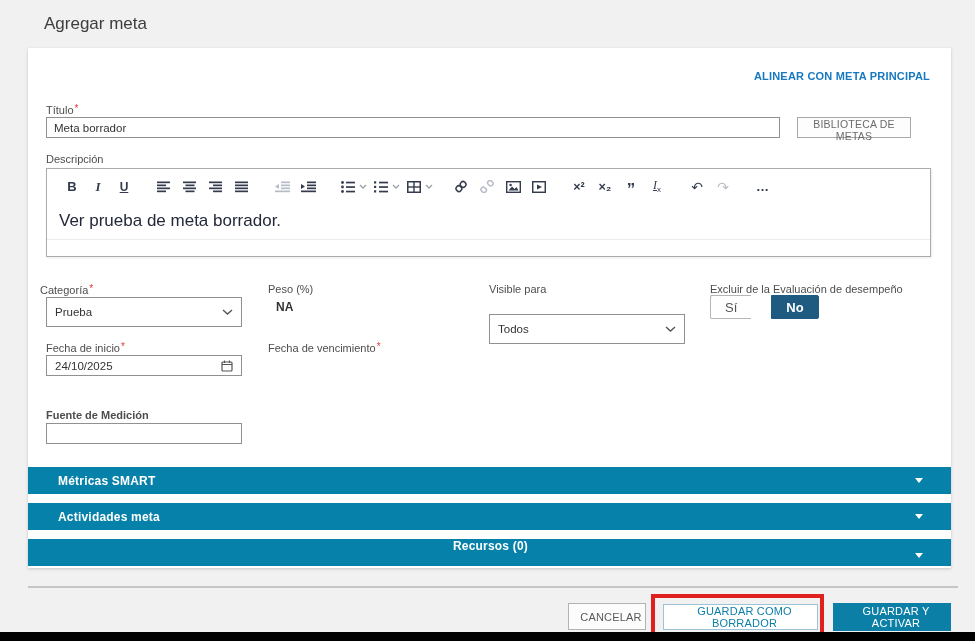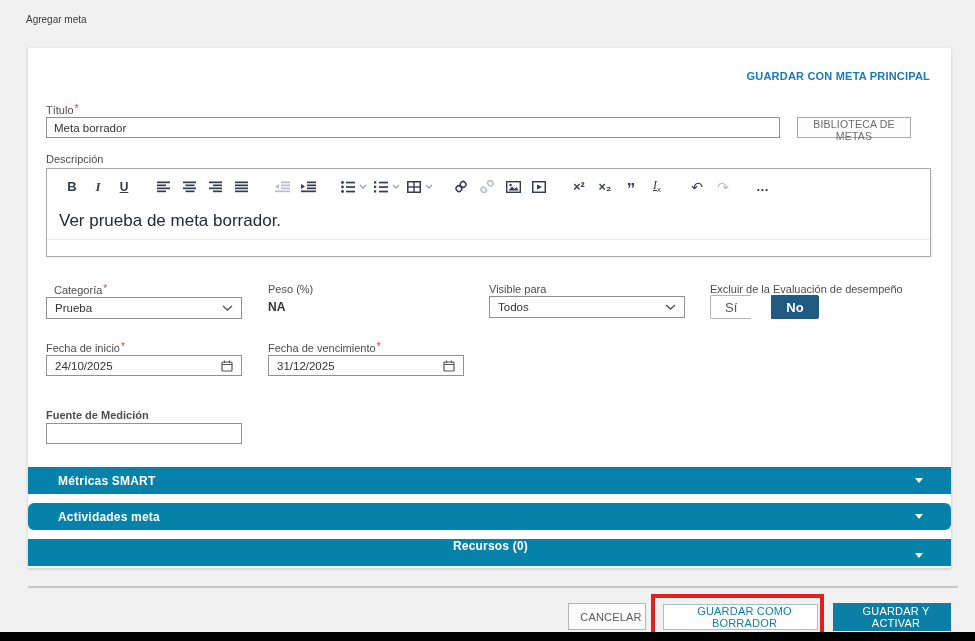--- a/index.html
+++ b/index.html
@@ -4,21 +4,21 @@
 <style>
   * { box-sizing: border-box; margin: 0; padding: 0; }
   html,body { width: 975px; height: 641px; }
   body {
     font-family: "Liberation Sans", sans-serif;
     background: #f1f1f1;
     position: relative;
     overflow: hidden;
     color: #333;
   }
-  .page-title { position:absolute; left:26px; top:14px; font-size:10px; color:#3d3d3d; }
+  .page-title { position:absolute; left:44px; top:14px; font-size:17px; color:#3d3d3d; }
 
   .card {
     position:absolute; left:28px; top:48px; width:923px; height:520px;
     background:#fff; box-shadow:0 1px 3px rgba(0,0,0,.18);
   }
   .align-link {
     position:absolute; top:22px; right:21px;
     font-size:11px; font-weight:bold; color:#1779c0; cursor:pointer; letter-spacing:.2px;
   }
   .lbl { position:absolute; font-size:11px; color:#4d4d4d; white-space:nowrap; }
@@ -49,21 +49,21 @@
   .tb-btn.grp { margin-left:18px; }
   .tb-btn.muted { color:#b6bcc6; cursor:default; }
   .tb-btn svg { display:block; }
   .tb-caret { margin:0 1px 0 -2px; display:inline-flex; align-items:center; cursor:pointer; }
   .editor-content {
     height:36px; padding:7px 12px; font-size:17px; color:#24293a; border-bottom:1px solid #ececec;
   }
   .editor-footer { height:15px; }
 
   .select-box {
-    position:absolute; width:196px; height:22px; border:1px solid #919191; background:#fff;
+    position:absolute; width:196px; height:30px; border:1px solid #919191; background:#fff;
     display:flex; align-items:center; padding:0 8px; font-size:11.5px; color:#333; cursor:pointer;
   }
   .select-box .chev { margin-left:auto; display:flex; }
   .date-box {
     position:absolute; width:196px; height:21px; border:1px solid #919191; background:#fff;
     display:flex; align-items:center; padding:0 8px; font-size:11.5px; color:#333;
   }
   .date-box .cal { margin-left:auto; display:flex; cursor:pointer; }
   .plain-value { position:absolute; font-size:12px; font-weight:bold; color:#333; }
 
@@ -101,21 +101,21 @@
   }
   .bottom-bar { position:absolute; left:0; top:632px; width:975px; height:9px; background:#000; }
 </style>
 </head>
 <body>
 
 <div class="page-title">Agregar meta</div>
 
 <div class="card">
 
-  <span class="align-link">GUARDAR CON META PRINCIPAL</span>
+  <span class="align-link">ALINEAR CON META PRINCIPAL</span>
 
   <span class="lbl" style="left:18px; top:55px;">
     <span>Título</span><span class="star">*</span>
   </span>
   <input class="txt-input titulo-input" value="Meta borrador" style="">
 
   <button class="btn-library">BIBLIOTECA DE METAS</button>
 
   <span class="lbl" style="left:18px; top:105px;">Descripción</span>
 
@@ -270,37 +270,37 @@
           <span style="font-size:14px">↷</span>
         </span>
         <span class="tb-btn grp">
           <b style="font-size:13px;letter-spacing:1px">…</b>
         </span>
       </div>
     <div class="editor-content">Ver prueba de meta borrador.</div>
     <div class="editor-footer"></div>
   </div>
 
-  <span class="lbl" style="left:26px; top:235px;">
+  <span class="lbl" style="left:12px; top:235px;">
     <span>Categoría</span><span class="star">*</span>
   </span>
   <div class="select-box" style="left:18px; top:249px;">
     <span>Prueba</span>
     <span class="chev">
       <svg width="11" height="6" viewBox="0 0 11 6">
           <polyline points="1,1 5.5,5 10,1" fill="none" stroke="#555" stroke-width="1.4"></polyline>
         </svg>
     </span>
   </div>
 
   <span class="lbl" style="left:240px; top:235px;">Peso (%)</span>
-  <span class="plain-value" style="left:240px; top:252px;">NA</span>
+  <span class="plain-value" style="left:248px; top:252px;">NA</span>
 
   <span class="lbl" style="left:461px; top:235px;">Visible para</span>
-  <div class="select-box" style="left:461px; top:248px;">
+  <div class="select-box" style="left:461px; top:266px;">
     <span>Todos</span>
     <span class="chev">
       <svg width="11" height="6" viewBox="0 0 11 6">
           <polyline points="1,1 5.5,5 10,1" fill="none" stroke="#555" stroke-width="1.4"></polyline>
         </svg>
     </span>
   </div>
 
   <span class="lbl" style="left:682px; top:235px;">Excluir de la Evaluación de desempeño</span>
   <div class="toggle">
@@ -319,40 +319,29 @@
           <line x1="3.5" y1="0.5" x2="3.5" y2="3" stroke="#555" stroke-width="1.2"></line>
           <line x1="8.5" y1="0.5" x2="8.5" y2="3" stroke="#555" stroke-width="1.2"></line>
           <line x1="1" y1="4.5" x2="11" y2="4.5" stroke="#555" stroke-width="1"></line>
         </svg>
     </span>
   </div>
 
   <span class="lbl" style="left:240px; top:293px;">
     <span>Fecha de vencimiento</span><span class="star">*</span>
   </span>
-  <div class="date-box" style="left:240px; top:307px;">
-    <span>31/12/2025</span>
-    <span class="cal">
-      <svg width="12" height="12" viewBox="0 0 12 12">
-          <rect x="1" y="2" width="10" height="9" rx="1" fill="none" stroke="#555" stroke-width="1.2"></rect>
-          <line x1="3.5" y1="0.5" x2="3.5" y2="3" stroke="#555" stroke-width="1.2"></line>
-          <line x1="8.5" y1="0.5" x2="8.5" y2="3" stroke="#555" stroke-width="1.2"></line>
-          <line x1="1" y1="4.5" x2="11" y2="4.5" stroke="#555" stroke-width="1"></line>
-        </svg>
-    </span>
-  </div>
 
   <span class="lbl" style="left:18px; top:361px;font-weight:bold;">Fuente de Medición</span>
   <input class="txt-input" style="left: 18px; top: 375px; width: 196px;" value="">
 
   <div class="section-bar" style="top:419px;">
     <span class="s-label">Métricas SMART</span>
     <span class="s-caret"></span>
   </div>
-  <div class="section-bar" style="top:455px;border-radius:6px;">
+  <div class="section-bar" style="top:455px;">
     <span class="s-label">Actividades meta</span>
     <span class="s-caret"></span>
   </div>
   <div class="section-bar" style="top:491px;flex-direction:column;">
     <span class="s-label">Recursos (0)</span>
     <span class="s-caret"></span>
   </div>
 </div>
 
 <div class="divider"></div>

